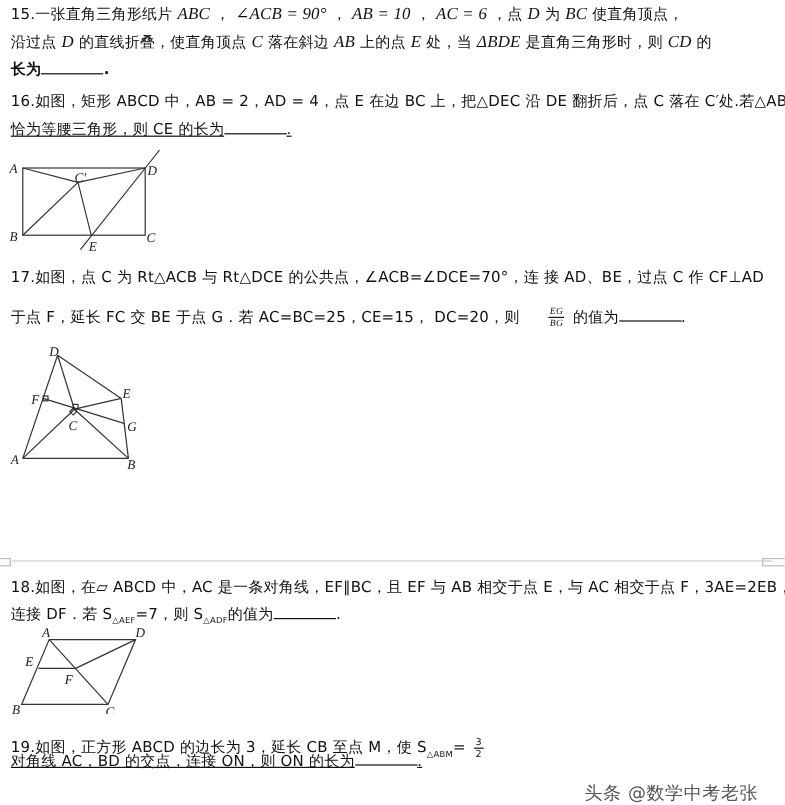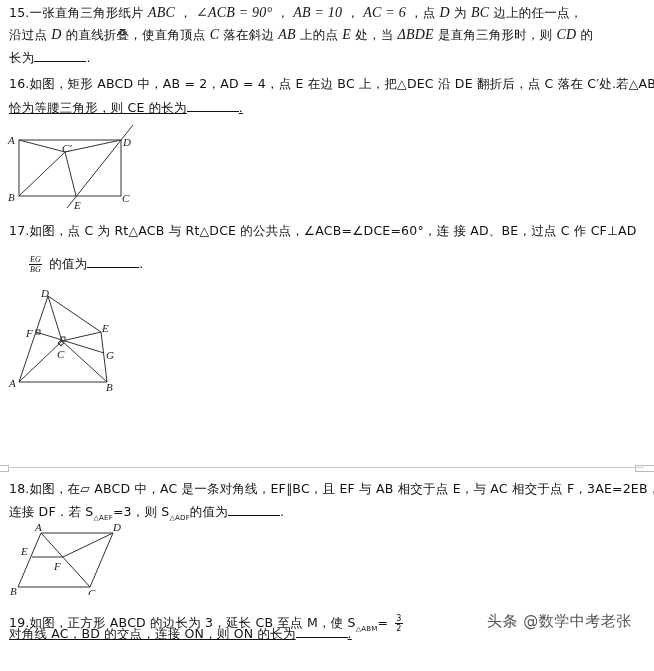--- a/index.html
+++ b/index.html
@@ -10,33 +10,33 @@
   .blank { display:inline-block; border-bottom:1px solid #111; width:52px; height:11px; vertical-align:baseline; }
   .frac { display:inline-flex; flex-direction:column; align-items:center; vertical-align:middle; font-size:8px; line-height:9px; margin:0 3px; }
   .frac .num { border-bottom:1px solid #111; padding:0 1px; }
   .frac.it2 { font-family:"Liberation Serif","DejaVu Serif",serif; font-style:italic;margin-left:20px; }
   sub { font-size:7px; }
   svg { position:absolute; }
   .pagebreak { position:absolute; left:0; top:465px; width:654px; height:6px; }
   .pb-line { position:absolute; left:10px; right:10px; top:2px; border-top:1px solid #ccc; }
   .pb-mark-l { position:absolute; left:0; top:0; width:8px; height:5px; border:1px solid #bbb; border-left:none; }
   .pb-mark-r { position:absolute; right:0; top:0; width:18px; height:5px; border:1px solid #bbb; border-right:none; }
-  .watermark { position:absolute; left:487px; top:612px; font-size:15px; color:#555; letter-spacing:0.5px;
+  .watermark { position:absolute; left:487px; top:652px; font-size:15px; color:#555; letter-spacing:0.5px;
                text-shadow:0 0 1px #fff, 1px 1px 0 #fff; }
 </style>
 </head>
 <body>
 
 <div class="line" style="top:4px;">
-  <span>15.一张直角三角形纸片 </span><span class="it">ABC</span><span> ，  </span><span class="it">∠ACB = 90°</span><span> ，  </span><span class="it">AB = 10</span><span> ，  </span><span class="it">AC = 6</span><span> ，点 </span><span class="it">D</span><span> 为 </span><span class="it">BC</span><span> 边上的任一点，</span>
+  <span>15.一张直角三角形纸片 </span><span class="it">ABC</span><span> ，  </span><span class="it">∠ACB = 90°</span><span> ，  </span><span class="it">AB = 10</span><span> ，  </span><span class="it">AC = 6</span><span> ，点 </span><span class="it">D</span><span> 为 </span><span class="it">BC</span><span> 使直角顶点，</span>
 </div>
 <div class="line" style="top:27px;">
   <span>沿过点 </span><span class="it">D</span><span> 的直线折叠，使直角顶点 </span><span class="it">C</span><span> 落在斜边 </span><span class="it">AB</span><span> 上的点 </span><span class="it">E</span><span> 处，当 </span><span class="it">ΔBDE</span><span> 是直角三角形时，则 </span><span class="it">CD</span><span> 的</span>
 </div>
-<div class="line" style="top:50px;">
+<div class="line" style="top:50px;font-weight:bold;">
   <span>长为</span><span class="blank"></span><span>.</span>
 </div>
 
 <div class="line" style="top:76px;">16.如图，矩形 ABCD 中，AB = 2，AD = 4，点 E 在边 BC 上，把△DEC 沿 DE 翻折后，点 C 落在 C′处.若△ABC′</div>
 <div class="line" style="top:100px;text-decoration:underline;">
   <span>恰为等腰三角形，则 CE 的长为</span><span class="blank"></span><span>.</span>
 </div>
 
 <svg style="left:0;top:120px;" width="160" height="95" viewBox="0 0 160 95">
   <g stroke="#333" stroke-width="1" fill="none">
@@ -50,23 +50,23 @@
   <g font-family="Liberation Serif, serif" font-style="italic" font-size="11" fill="#222">
     <text x="8" y="24">A</text>
     <text x="62" y="32">C′</text>
     <text x="123" y="26">D</text>
     <text x="8" y="81">B</text>
     <text x="74" y="89">E</text>
     <text x="122" y="82">C</text>
   </g>
 </svg>
 
-<div class="line" style="top:223px;">17.如图，点 C 为 Rt△ACB 与 Rt△DCE 的公共点，∠ACB=∠DCE=60°，连 接 AD、BE，过点 C 作 CF⊥AD</div>
+<div class="line" style="top:223px;">17.如图，点 C 为 Rt△ACB 与 Rt△DCE 的公共点，∠ACB=∠DCE=70°，连 接 AD、BE，过点 C 作 CF⊥AD</div>
 <div class="line" style="top:255px;">
-  <span class="frac it2">
+  <span>于点 F，延长 FC 交 BE 于点 G．若 AC=BC=25，CE=15，  DC=20，则 </span><span class="frac it2">
       <span class="num">EG</span>
       <span>BG</span>
     </span><span> 的值为</span><span class="blank"></span><span>.</span>
 </div>
 
 <svg style="left:0;top:280px;" width="140" height="115" viewBox="0 0 140 115">
   <g stroke="#333" stroke-width="1" fill="none">
     <line x1="19" y1="102" x2="107" y2="102"></line>
     <line x1="19" y1="102" x2="48" y2="16"></line>
     <line x1="48" y1="16" x2="101" y2="52"></line>
@@ -92,21 +92,21 @@
 </svg>
 
 <div class="pagebreak">
   <div class="pb-mark-l"></div>
   <div class="pb-line"></div>
   <div class="pb-mark-r"></div>
 </div>
 
 <div class="line" style="top:481px;">18.如图，在▱ ABCD 中，AC 是一条对角线，EF∥BC，且 EF 与 AB 相交于点 E，与 AC 相交于点 F，3AE=2EB，</div>
 <div class="line" style="top:504px;">
-  <span>连接 DF．若 S</span><sub>△AEF</sub><span>=3，则 S</span><sub>△ADF</sub><span>的值为</span><span class="blank"></span><span>.</span>
+  <span>连接 DF．若 S</span><sub>△AEF</sub><span>=7，则 S</span><sub>△ADF</sub><span>的值为</span><span class="blank"></span><span>.</span>
 </div>
 
 <svg style="left:0;top:515px;" width="140" height="80" viewBox="0 0 140 80">
   <g stroke="#333" stroke-width="1" fill="none">
     <polygon points="41,18 113,18 90,72 18,72"></polygon>
     <line x1="41" y1="18" x2="90" y2="72"></line>
     <line x1="32" y1="42" x2="63" y2="42"></line>
     <line x1="63" y1="42" x2="113" y2="18"></line>
   </g>
   <g font-family="Liberation Serif, serif" font-style="italic" font-size="11" fill="#222">

